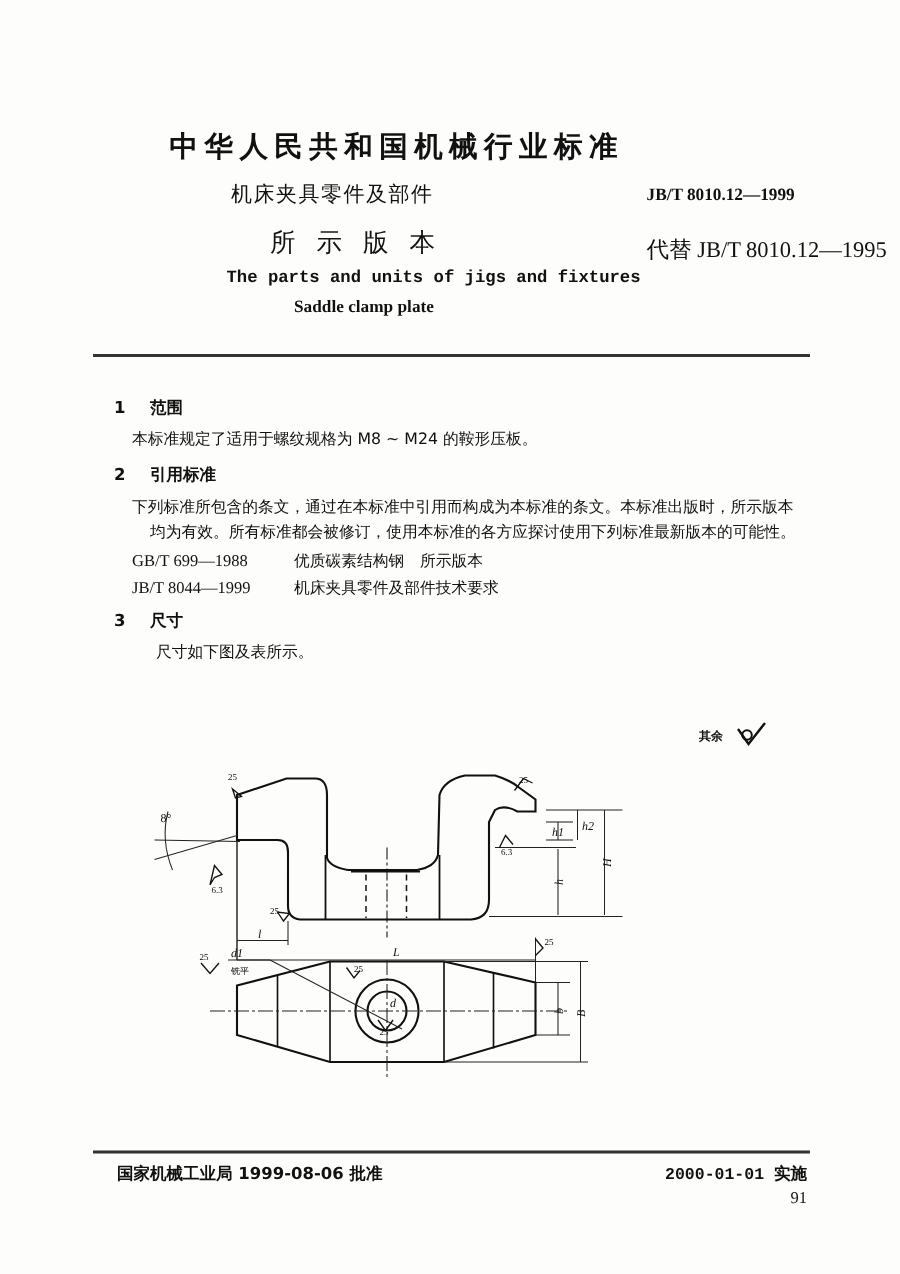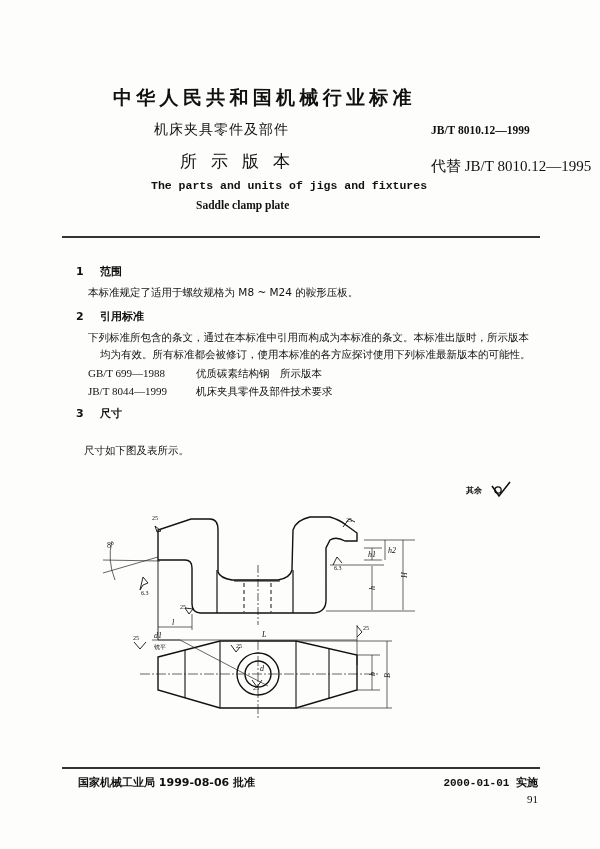--- a/index.html
+++ b/index.html
@@ -53,21 +53,21 @@
 <div class="abs ref" style="top:367px;">
   <span class="code">GB/T 699—1988</span><span>优质碳素结构钢　所示版本</span>
 </div>
 <div class="abs ref" style="top:385px;">
   <span class="code">JB/T 8044—1999</span><span>机床夹具零件及部件技术要求</span>
 </div>
 
 <div class="abs sec" style="top:406px;">
   <span class="num">3</span><span>尺寸</span>
 </div>
-<div class="abs para" style="left:84px; top:428px;margin-top:16px;">尺寸如下图及表所示。</div>
+<div class="abs para" style="left:104px; top:428px;">尺寸如下图及表所示。</div>
 
 <div class="abs rest-label">其余</div>
 <svg class="abs" style="left:490px; top:480px;" width="22" height="20">
   <path d="M2 6 L9 16 L20 2" stroke="#111" stroke-width="1.6" fill="none"></path>
   <circle cx="8" cy="10" r="3.2" stroke="#111" stroke-width="1.3" fill="none"></circle>
 </svg>
 
 <svg class="abs" style="left:100px; top:490px;" width="330" height="240" viewBox="100 490 330 240">
   <g stroke="#111" fill="none" stroke-width="1.4">
 

